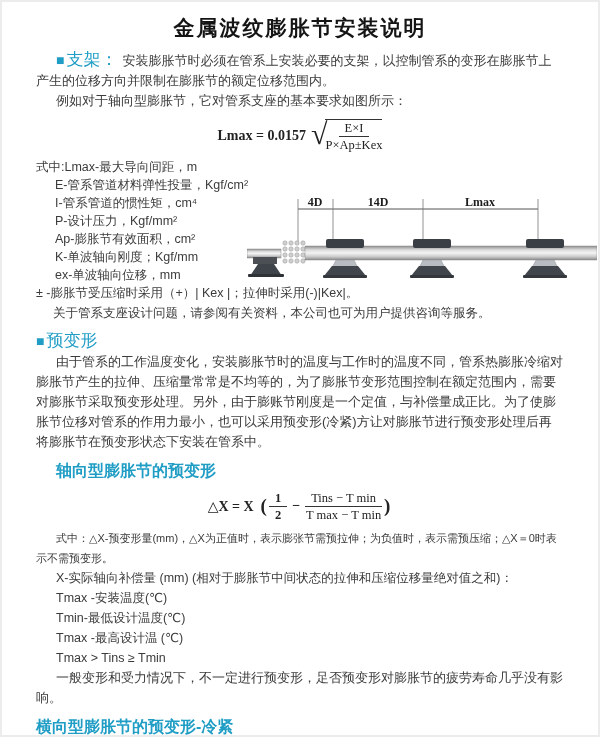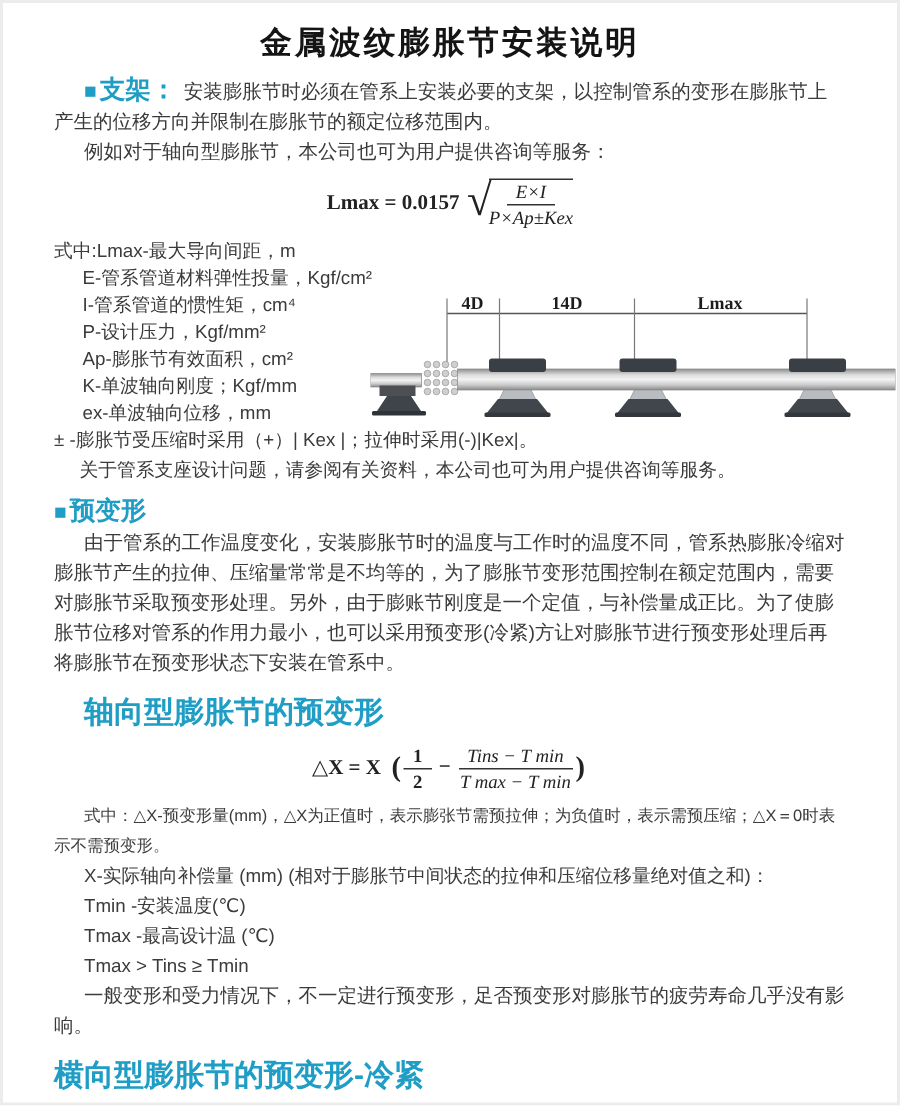--- a/index.html
+++ b/index.html
@@ -12,36 +12,36 @@
   }
   .title {
     margin:12px 0 8px; text-align:center; font-size:21px; font-weight:bold;
     color:#141414; letter-spacing:2px;
   }
   .content { padding:0 34px; }
   p { margin:0; }
   .body { font-size:13px; line-height:20px; }
   .indent { text-indent:20px; }
   .marker { color:var(--accent); font-size:14px; margin-right:2px; }
-  .sec-head { color:var(--accent); font-size:17px; font-weight:bold; margin-right:5px; }
-  .sub-head { color:var(--accent); font-size:20px; font-weight:bold; margin:9px 0 6px; }
+  .sec-head { color:var(--accent); font-size:17px; font-weight:normal; margin-right:5px; }
+  .sub-head { color:var(--accent); font-size:16px; font-weight:bold; margin:9px 0 6px; }
   .sub-head.ind { margin-left:20px; }
 
   
   .formula {
     display:flex; justify-content:center; align-items:center;
     font-family:"Liberation Serif","DejaVu Serif",serif; color:#222;
     margin:8px 0 6px; font-size:14px;
   }
   .f-lhs { font-weight:bold; margin-right:5px; white-space:pre; }
   .radical { display:flex; align-items:flex-start; }
   .sqrt-glyph { font-size:30px; line-height:30px; font-weight:400; margin-right:-2px; }
   .radicand { border-top:1.6px solid #333; }
   .frac { display:inline-flex; flex-direction:column; align-items:center;
-          font-style:italic; font-size:12.5px; line-height:14px; vertical-align:middle; }
+          font-size:12.5px; line-height:14px; vertical-align:middle; }
   .frac .num { border-bottom:1px solid #333; padding:1px 6px 1px; }
   .frac .den { padding-top:1px; }
   .paren { font-size:19px; font-weight:bold; margin:0 2px; }
   .f-mid { margin:0 5px; font-weight:bold; }
   .half { font-style:normal; font-weight:bold; }
 
   
   .defs-wrap { margin-top:5px; }
   .def { font-size:12.5px; line-height:18px; }
   .def.ind2 { margin-left:19px; }
@@ -56,21 +56,21 @@
 </style>
 </head>
 <body>
 
 <div class="page">
   <h1 class="title">金属波纹膨胀节安装说明</h1>
 
   <div class="content">
 
     <p class="body indent"><span class="marker">■</span><span class="sec-head">支架：</span><span>安装膨胀节时必须在管系上安装必要的支架，以控制管系的变形在膨胀节上产生的位移方向并限制在膨胀节的额定位移范围内。</span></p>
-    <p class="body indent">例如对于轴向型膨胀节，本公司也可为用户提供咨询等服务：</p>
+    <p class="body indent">例如对于轴向型膨胀节，它对管系支座的基本要求如图所示：</p>
 
     <div class="formula">
       <span class="f-lhs">Lmax = 0.0157</span>
       <span class="radical">
         <span class="sqrt-glyph">√</span>
         <span class="frac radicand">
           <span class="num">E×I</span>
           <span class="den">P×Ap±Kex</span>
         </span>
       </span>
@@ -103,21 +103,22 @@
       <span class="f-mid">−</span>
       <span class="frac">
         <span class="num">Tins − T min</span>
         <span class="den">T max − T min</span>
       </span>
       <span class="paren">)</span>
     </div>
 
     <p class="explain indent">式中：△X-预变形量(mm)，△X为正值时，表示膨张节需预拉伸；为负值时，表示需预压缩；△X＝0时表示不需预变形。</p>
     <div class="axial-item">X-实际轴向补偿量 (mm) (相对于膨胀节中间状态的拉伸和压缩位移量绝对值之和)：</div>
-    <div class="axial-item">Tmin -安装温度(℃)</div>
+    <div class="axial-item">Tmax -安装温度(℃)</div>
+    <div class="axial-item">Tmin-最低设计温度(℃)</div>
     <div class="axial-item">Tmax -最高设计温 (℃)</div>
     <div class="axial-item">Tmax &gt; Tins ≥ Tmin</div>
     <p class="note-line">一般变形和受力情况下，不一定进行预变形，足否预变形对膨胀节的疲劳寿命几乎没有影响。</p>
 
     <div class="sub-head">横向型膨胀节的预变形-冷紧</div>
 
   </div>
 
   <svg class="diagram" width="350" height="84" viewBox="0 0 350 84">
     <defs>

